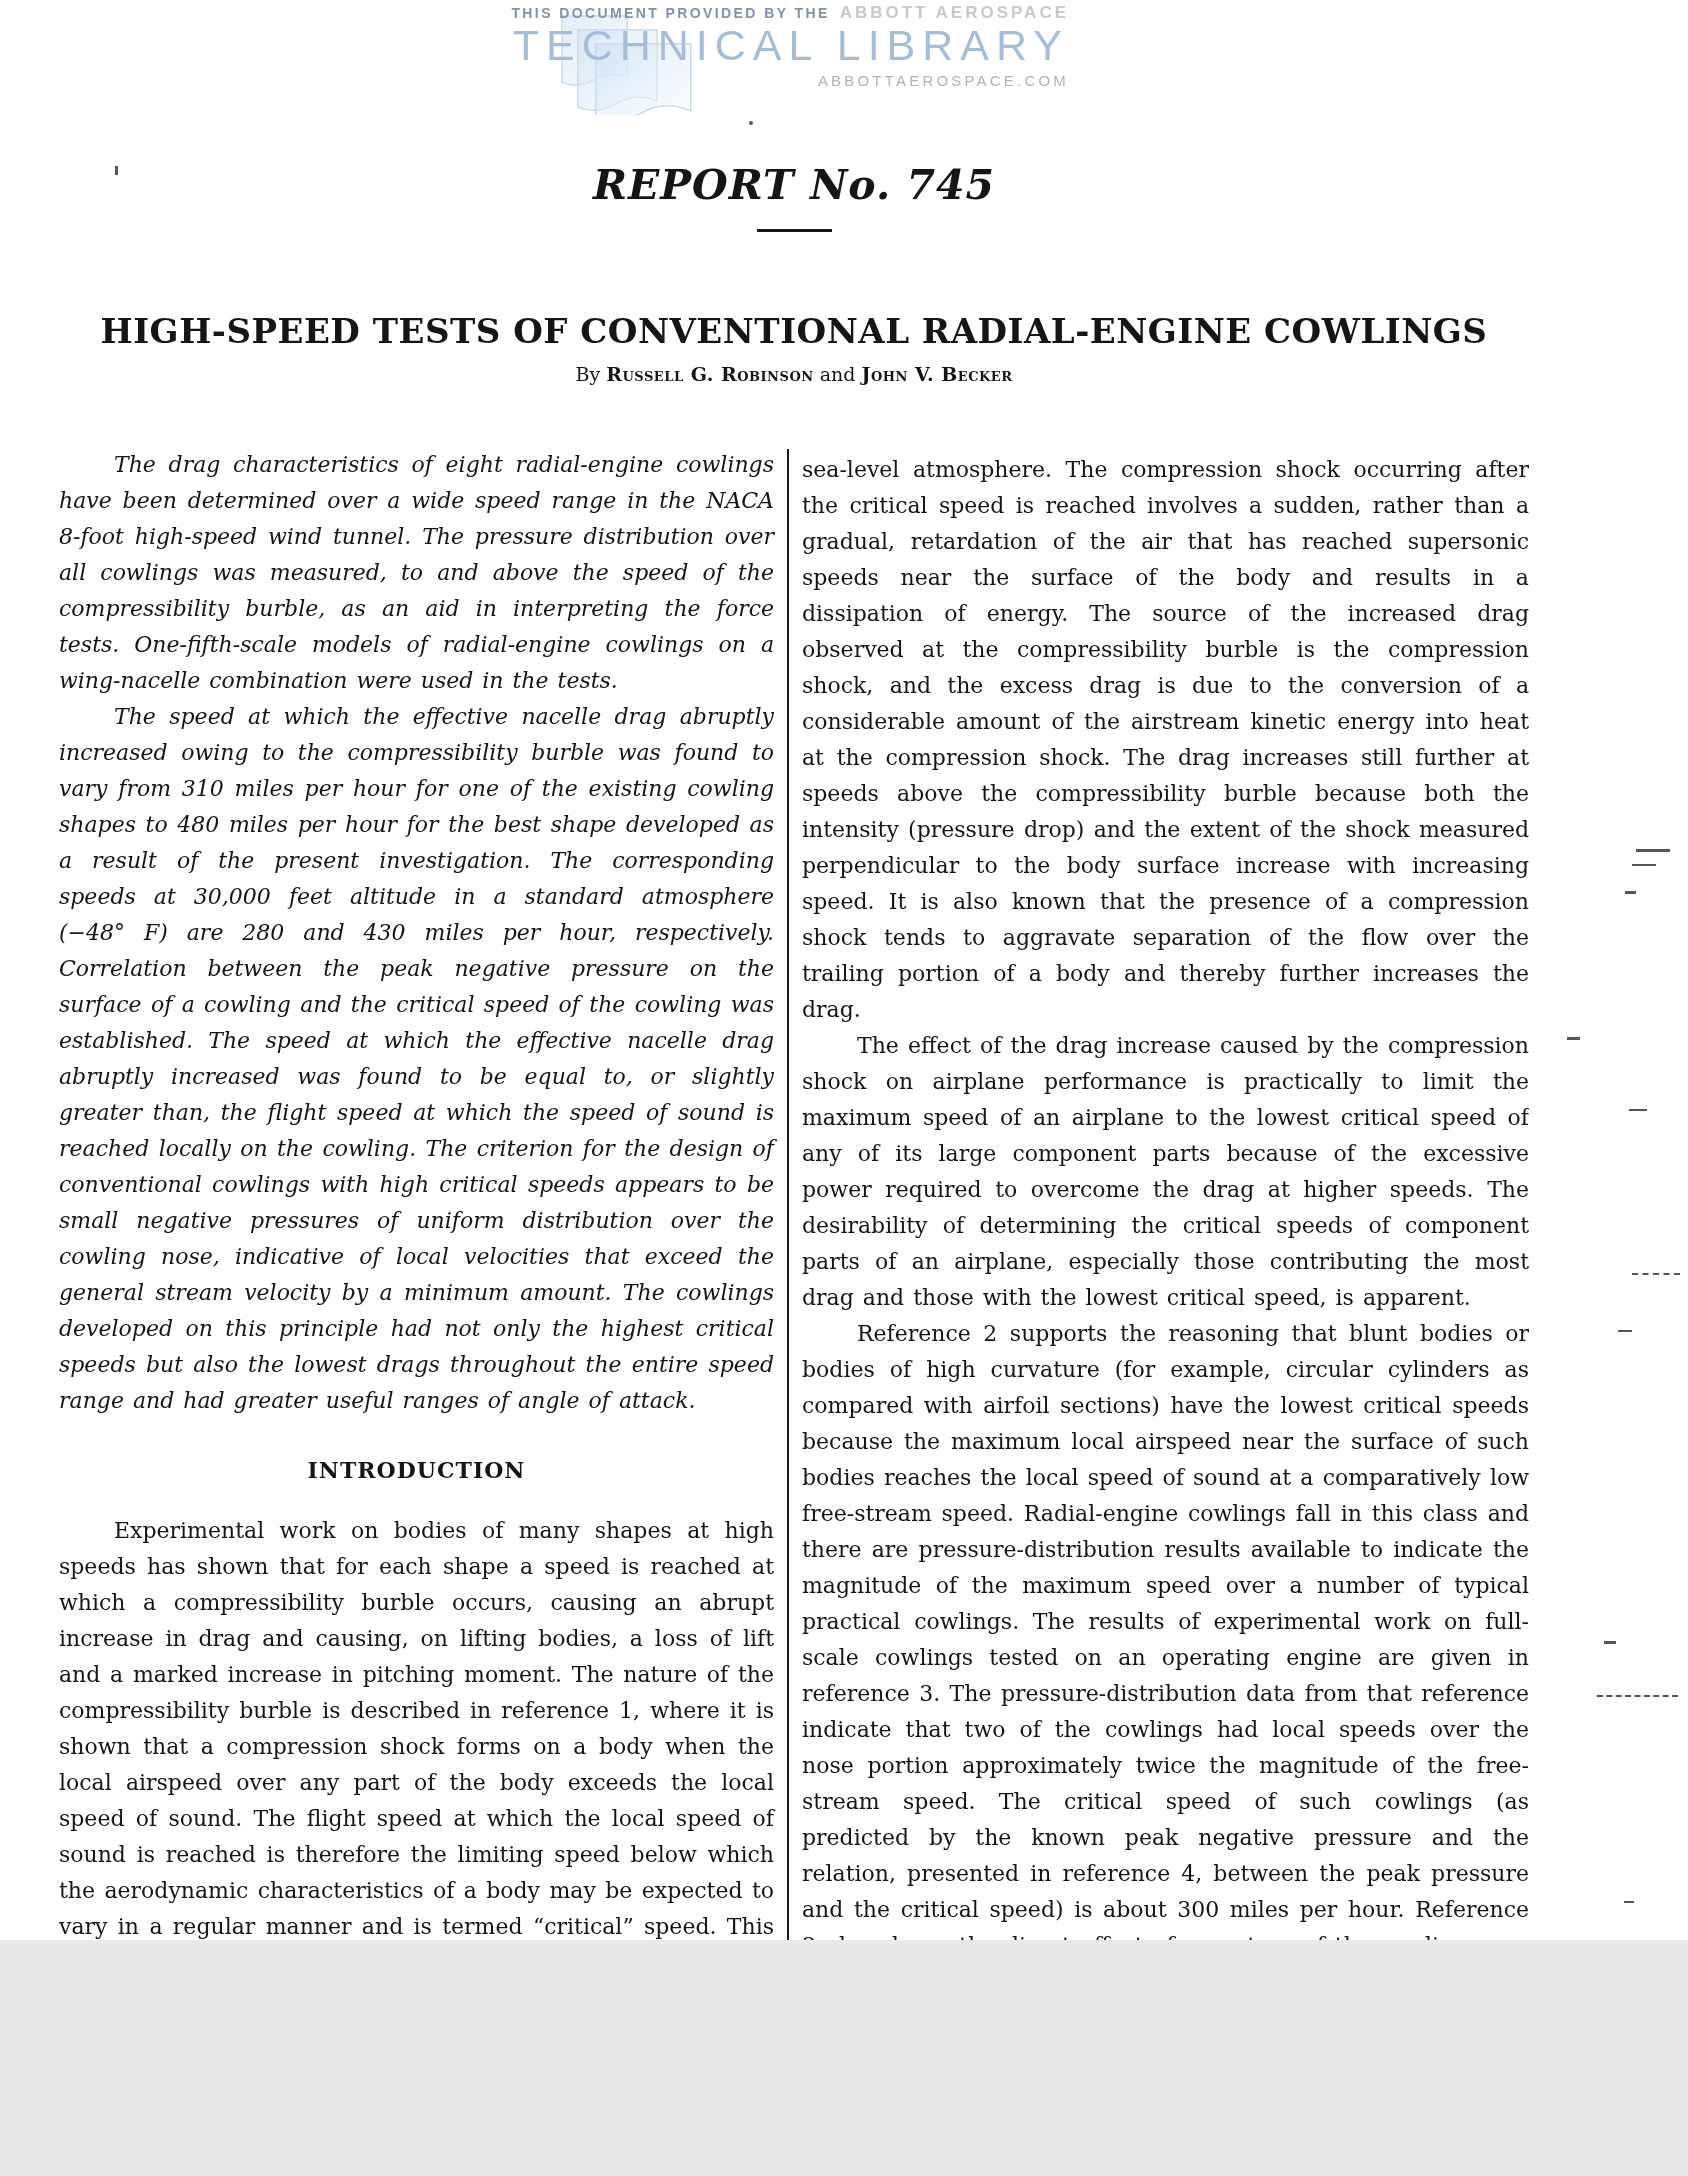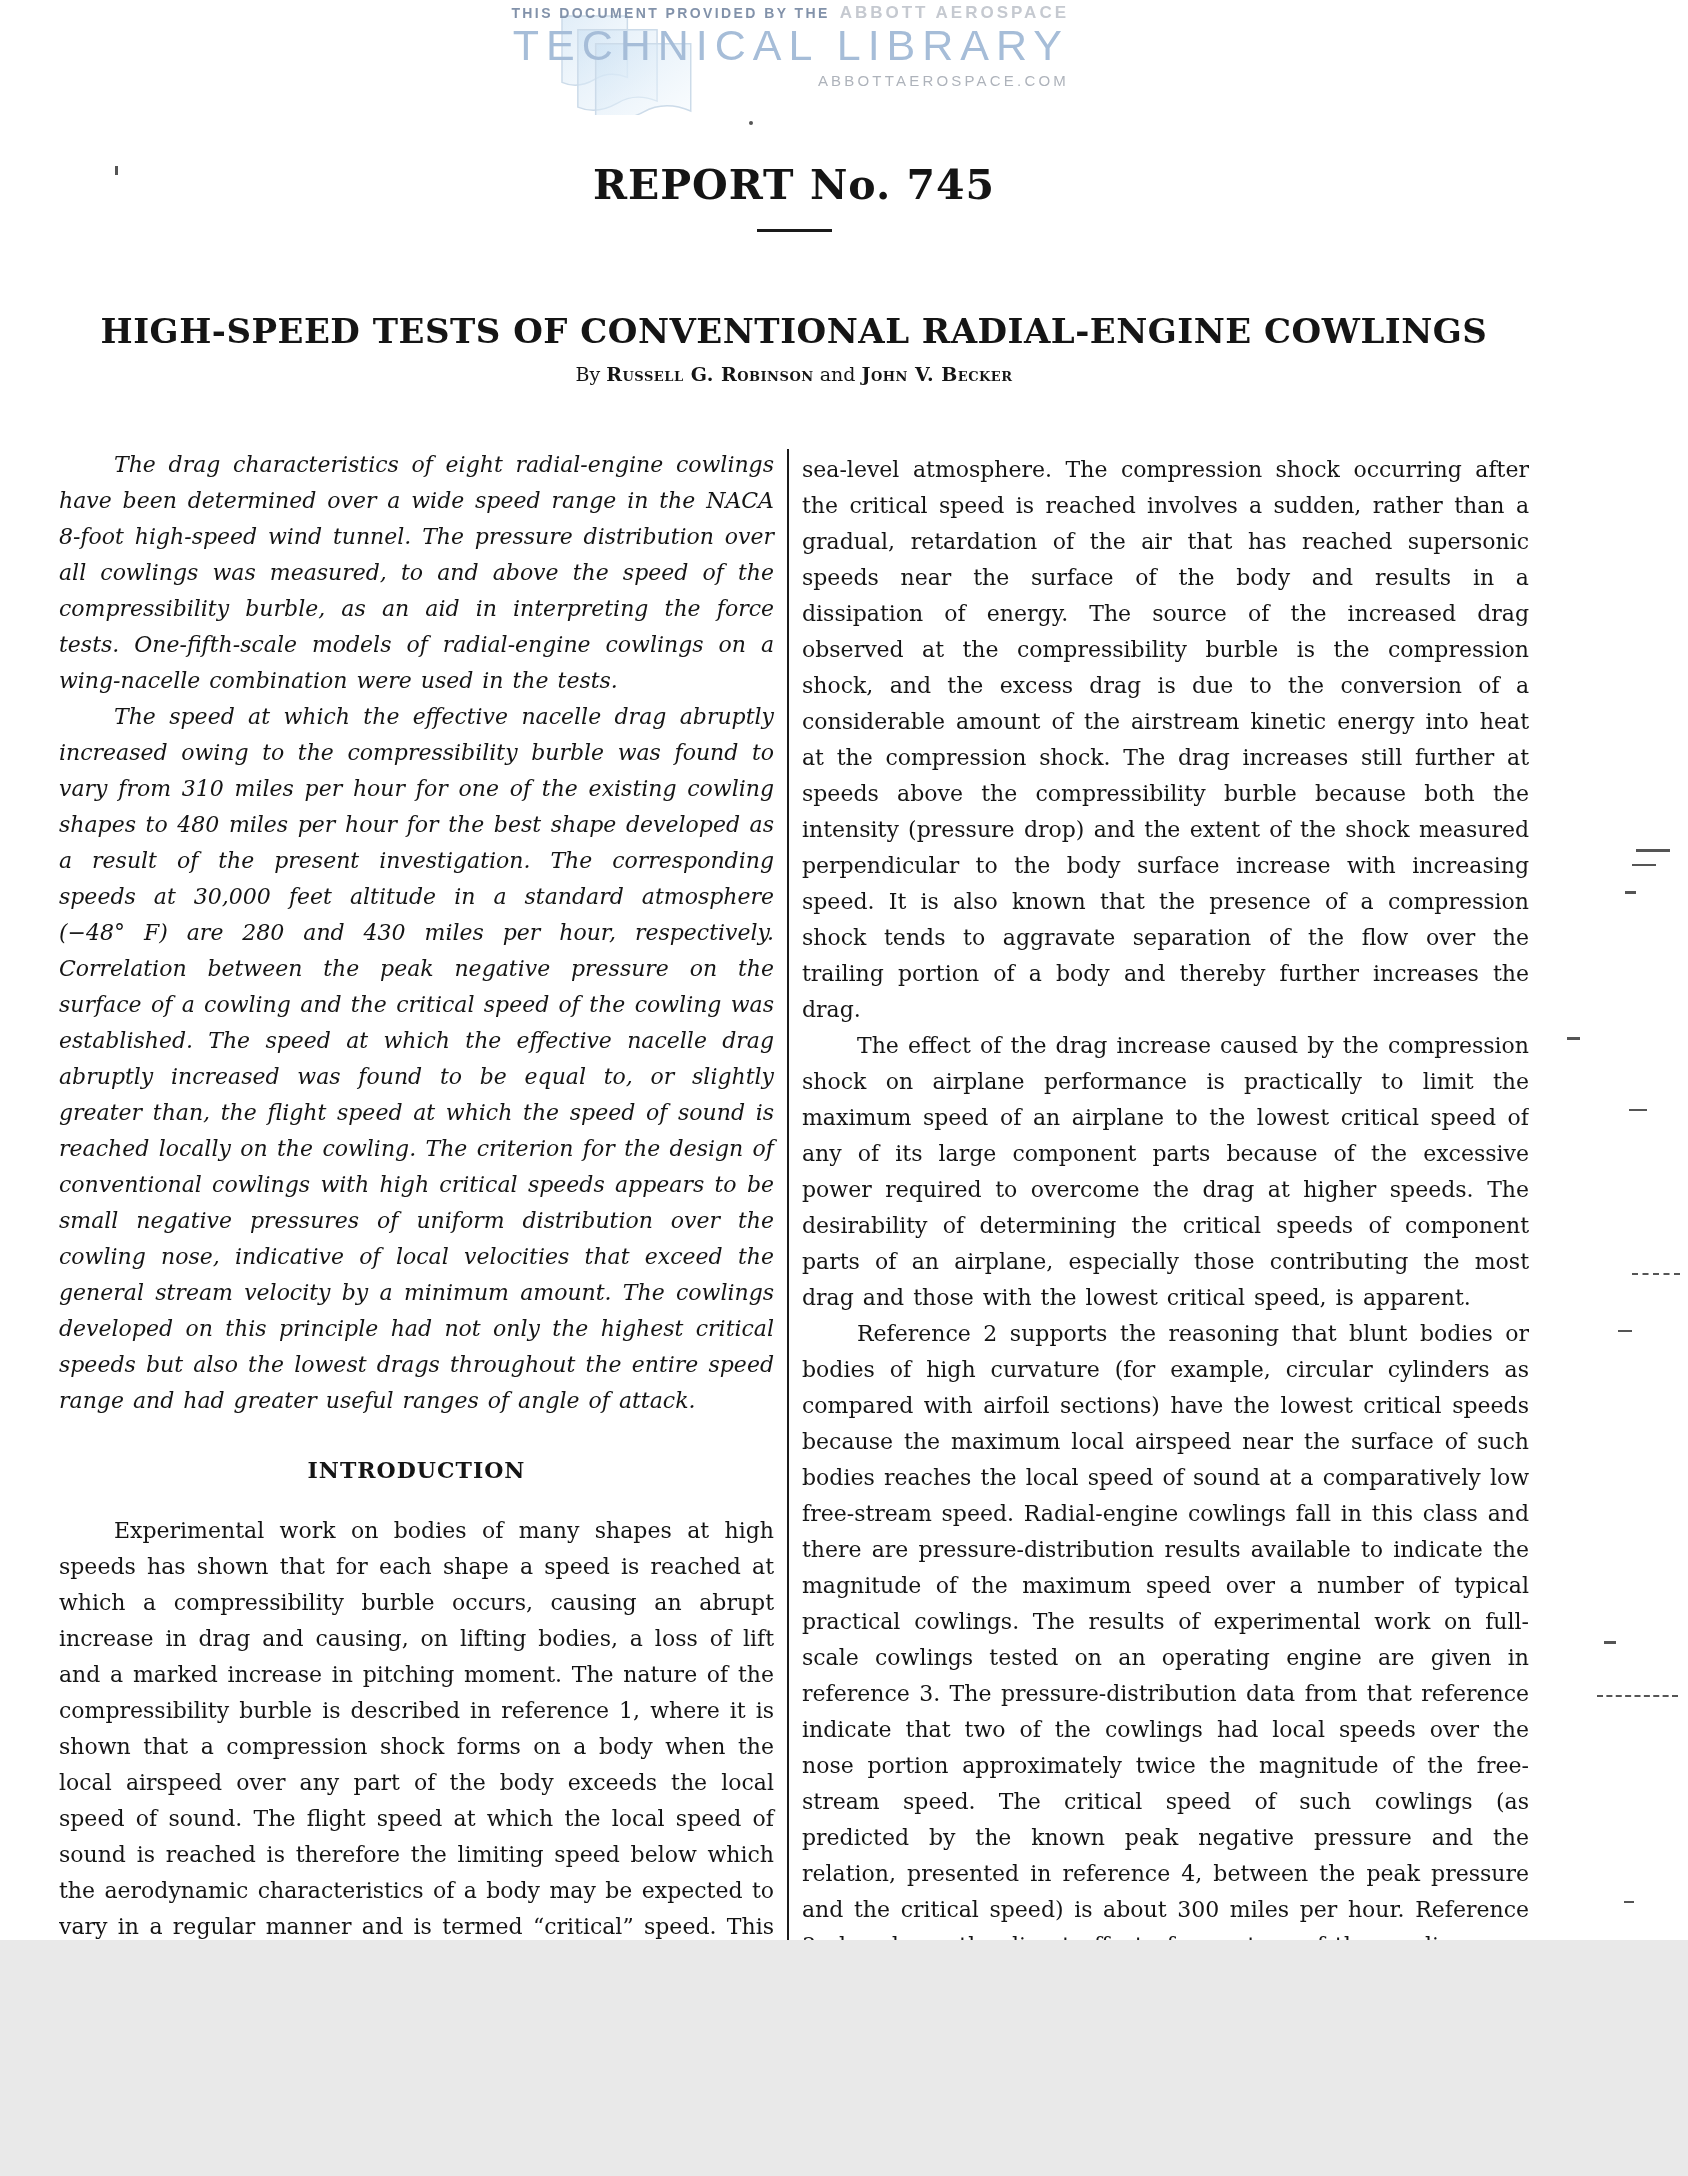--- a/index.html
+++ b/index.html
@@ -24,21 +24,21 @@
   }
   .wm-line1{white-space:nowrap;}
   .wm-provided{font-size:14px;letter-spacing:2.4px;color:#8292aa;font-weight:bold;}
   .wm-brand{font-size:17px;letter-spacing:3px;color:#c5c9d0;font-weight:bold;margin-left:10px;}
   .wm-library{font-size:43px;letter-spacing:7px;color:#a6bdd8;margin-top:1px;white-space:nowrap;}
   .wm-site{font-size:15px;letter-spacing:3.2px;color:#aeb3bb;margin-top:5px;}
   .wm-icon{position:absolute;left:540px;top:12px;z-index:1;}
 
   
   .titles{position:absolute;left:59px;top:161px;width:1470px;text-align:center;}
-  .report-no{font-size:41px;font-weight:bold;letter-spacing:1px;}
+  .report-no{font-size:41px;font-weight:bold;letter-spacing:1px;font-style:italic;}
   .title-rule{width:75px;height:3px;background:#1a1a1a;margin:20px auto 0 auto;}
   .main-title{font-size:34px;font-weight:bold;letter-spacing:0.5px;margin:79px 0 0 0;}
   .byline{margin-top:12px;font-size:19px;}
   .byline .sc{font-variant:small-caps;font-weight:bold;letter-spacing:0.5px;}
 
   
   .columns{
     position:absolute;left:59px;top:447px;width:1470px;height:1723px;
     display:flex;align-items:flex-start;overflow:hidden;
   }

